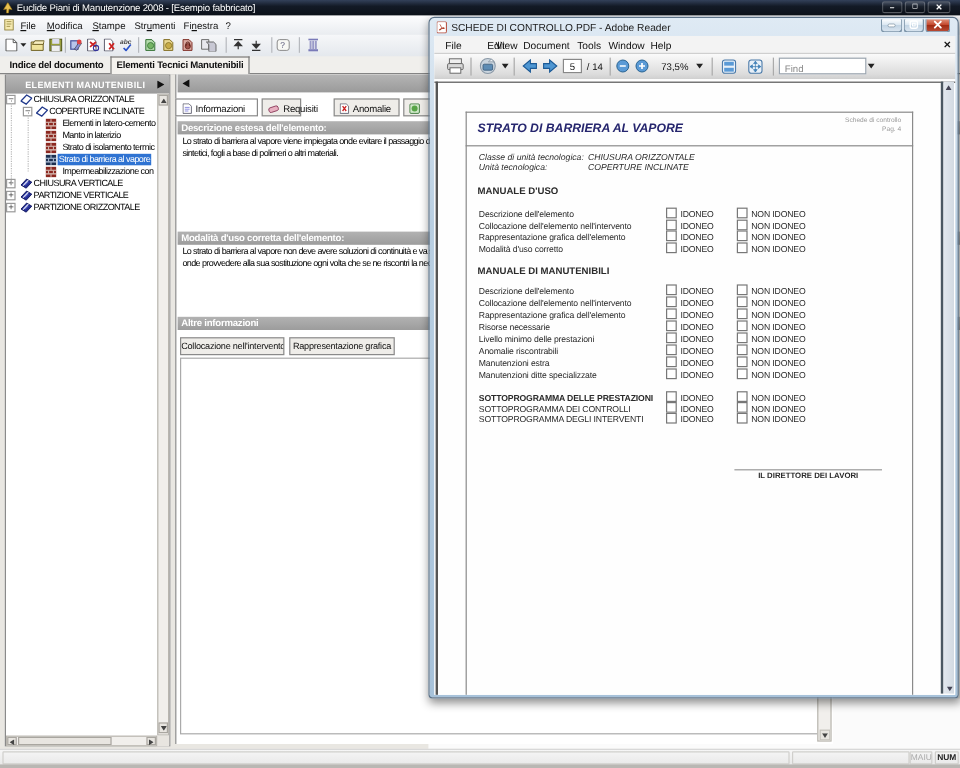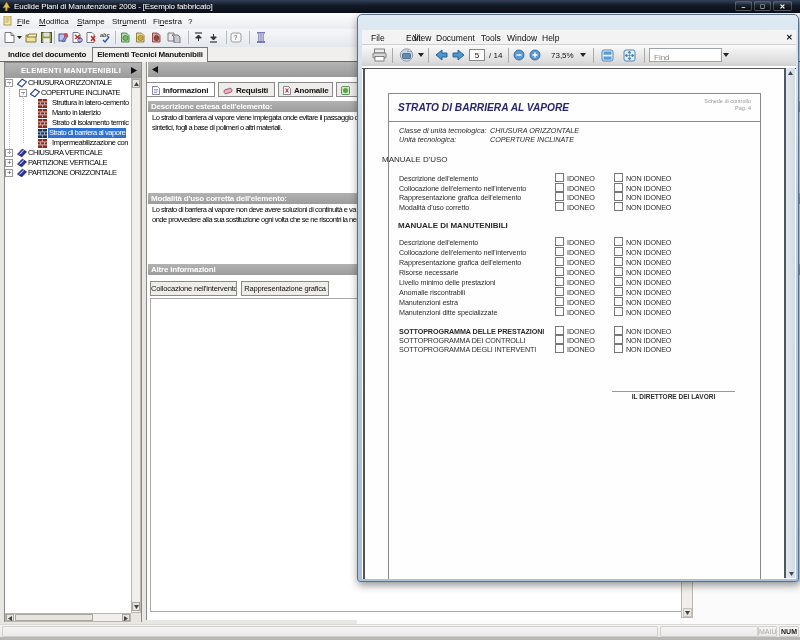--- a/index.html
+++ b/index.html
@@ -29,21 +29,21 @@
 .dia{position:absolute;top:0px;width:10px;height:10px}
 .brick{position:absolute;top:0px;width:9px;height:10px}
 .tlab{position:absolute;top:0px}
 .sel{background:#2f73d2;color:#fff;padding:0 1px}
 
 .sb{position:absolute;background:#f1efec;border:1px solid #b9b6b0}
 .sbt{position:absolute;background:#e8e5e0;border:1px solid #a9a6a0}
 
 #content{position:absolute;left:146px;top:62px;width:548px;height:558px;background:#fff;border-left:1px solid #8a8a8a}
 #chead{position:absolute;left:1px;top:0;width:547px;height:15px;background:linear-gradient(#b5b5b5,#9a9a9a)}
-.ctab{position:absolute;top:82px;height:15px;border:1px solid #8a8a8a;background:#efede9;font-weight:bold;font-size:8px;letter-spacing:-.2px;color:#111;line-height:15px}
+.ctab{position:absolute;top:82px;height:15px;border:1px solid #8a8a8a;background:#efede9;font-weight:normal;font-size:8px;letter-spacing:-.2px;color:#111;line-height:15px}
 .ctabsel{background:#fff}
 .ghead{position:absolute;left:148px;width:700px;height:11px;background:linear-gradient(#b2b2b2,#9c9c9c);color:#fff;font-weight:bold;font-size:8px;letter-spacing:-.2px;line-height:11px;padding-left:3px}
 .gtext{position:absolute;left:148px;width:700px;font-size:7.5px;letter-spacing:-.5px;color:#000;line-height:10px}
 .gtab{position:absolute;height:15px;border:1px solid #8a8a8a;background:#efede9;font-size:7.6px;letter-spacing:-.2px;color:#111;line-height:14px;text-align:center;white-space:nowrap;overflow:hidden}
 
 #status{position:absolute;left:0;top:624px;width:800px;height:13px;background:linear-gradient(#f6f6f6,#e9e9e9);border-top:1px solid #d8d8d8;font-size:8px}
 #status .cell{position:absolute;top:1px;height:11px;border:1px solid #d0cfcc;border-radius:1px}
 
 #adobe{position:absolute;left:357px;top:14px;width:442px;height:568px;border-radius:5px 5px 3px 3px;background:linear-gradient(#dfeaf4,#b9cfe2 30%,#a7c2da);border:1px solid #5c7288;box-shadow:1px 3px 8px rgba(0,0,0,.45)}
 #atitle{position:absolute;left:0;top:0;width:100%;height:15px;font-size:8.5px;color:#1c1c1c}
@@ -192,21 +192,21 @@
         <path d="M.5 6.2 L5.2 1.2 L9.5 3.8 L4.8 8.8 Z" fill="#fff" stroke="#223a8c" stroke-width="1.1"></path>
       </svg>
     <span class="tlab" style="left:37px">COPERTURE INCLINATE</span>
   </div>
   <div class="trow" style="left:4px;top:98px;width:126px">
     <svg class="brick" style="left:34px" viewBox="0 0 9 10">
         <rect x="0" y="1" width="9" height="9" fill="#8c2820"></rect>
         <path d="M0 3.9h9M0 6.9h9" stroke="#ddc8c0" stroke-width=".9"></path>
         <path d="M4.5 1.4v2.2M2.5 4.2v2.4M6.5 4.2v2.4M4.5 7.2v2.2" stroke="#ddc8c0" stroke-width=".8"></path>
       </svg>
-    <span class="tlab" style="left:48px">Struttura in latero-cemento</span>
+    <span class="tlab" style="left:48px">Elementi in latero-cemento</span>
   </div>
   <div class="trow" style="left:4px;top:108px;width:126px">
     <svg class="brick" style="left:34px" viewBox="0 0 9 10">
         <rect x="0" y="1" width="9" height="9" fill="#8c2820"></rect>
         <path d="M0 3.9h9M0 6.9h9" stroke="#ddc8c0" stroke-width=".9"></path>
         <path d="M4.5 1.4v2.2M2.5 4.2v2.4M6.5 4.2v2.4M4.5 7.2v2.2" stroke="#ddc8c0" stroke-width=".8"></path>
       </svg>
     <span class="tlab" style="left:48px">Manto in laterizio</span>
   </div>
   <div class="trow" style="left:4px;top:118px;width:126px">
@@ -301,21 +301,21 @@
 </div>
 <div id="ctabs">
 
   <div class="ctab ctabsel" style="left:146px;width:69px">
     <svg class="abs" style="left:5px;top:3px" width="8" height="9" viewBox="0 0 8 9">
         <path d="M.5.5h5l2 2v6h-7z" fill="#fff" stroke="#556" stroke-width=".7"></path>
         <path d="M2 3.5h4M2 5h4M2 6.5h3" stroke="#44c" stroke-width=".5"></path>
       </svg>
     <span class="abs" style="left:16px">Informazioni</span>
   </div>
-  <div class="ctab" style="left:218px;width:57px">
+  <div class="ctab" style="left:218px;width:33px">
     <svg class="abs" style="left:4px;top:4px" width="10" height="8" viewBox="0 0 10 8">
         <rect x="1" y="2" width="8" height="4" rx="1.5" transform="rotate(-18 5 4)" fill="#e8b0c0" stroke="#8a3a5a" stroke-width=".7"></rect>
       </svg>
     <span class="abs" style="left:17px">Requisiti</span>
   </div>
   <div class="ctab" style="left:278px;width:55px">
     <svg class="abs" style="left:4px;top:3px" width="8" height="9" viewBox="0 0 8 9">
         <path d="M.5.5h5l2 2v6h-7z" fill="#fff" stroke="#556" stroke-width=".7"></path>
         <path d="M2.5 2.5l3 4m0-4l-3 4" stroke="#c22" stroke-width="1.1"></path>
       </svg>
@@ -348,20 +348,38 @@
 </div>
 
 <div id="status">
   <div class="cell" style="left:2px;width:656px"></div>
   <div class="cell" style="left:660px;width:98px"></div>
   <div class="cell" style="left:758px;width:19px;color:#aaa;text-align:center;line-height:10px;font-size:7px">MAIU</div>
   <div class="cell" style="left:779px;width:20px;color:#222;font-weight:bold;text-align:center;line-height:10px;font-size:7px">NUM</div>
 </div>
 
 <div id="adobe">
+  <div id="atitle">
+    <svg class="abs" style="left:6px;top:3px" width="9" height="10" viewBox="0 0 9 10">
+        <rect x="0" y="0" width="8" height="9.5" rx="1" fill="#fff" stroke="#b0402e" stroke-width=".8"></rect>
+        <path d="M2 2.2 C3.2 2 4 3.8 4.2 5.2 C4.8 4.6 6.2 4.6 6.6 5.4 C6.9 6.2 5.4 6.4 4.4 6 C3.6 6.8 2.4 8 1.9 7.2 C1.5 6.5 3 5.8 3.8 5.6 C3.4 4.2 2.6 2.6 2 2.2Z" fill="#b0402e"></path>
+      </svg>
+    <span class="txt">SCHEDE DI CONTROLLO.PDF - Adobe Reader</span>
+    <div class="abtn" style="left:376px;width:18px"><svg width="8" height="7" viewBox="0 0 8 7">
+          <rect x="1" y="3" width="6" height="2.4" rx="1.2" fill="#fff" stroke="#6a7f92" stroke-width=".5"></rect>
+        </svg></div>
+    <div class="abtn" style="left:395px;width:17px"><svg width="9" height="9" viewBox="0 0 9 9">
+          <rect x="1.5" y="1.5" width="6" height="6" rx="1.2" fill="none" stroke="#fff" stroke-width="1.2"></rect>
+          <rect x="3.4" y="3.4" width="2.2" height="2.2" fill="none" stroke="#fff" stroke-width=".9"></rect>
+        </svg></div>
+    <div class="abtn" style="left:413px;width:21px;background:linear-gradient(#e0907a,#c54a30 45%,#a02a12 50%,#b84a34)">
+      <svg width="9" height="9" viewBox="0 0 9 9">
+          <path d="M2 2 L7 7 M7 2 L2 7" stroke="#fff" stroke-width="1.6" stroke-linecap="round"></path>
+        </svg></div>
+  </div>
   <div id="abody">
     <div id="amenu">
       <span style="left:9px">File</span>
         <span style="left:44px">Edit</span>
         <span style="left:51px">View</span>
       <span style="left:74px">Document</span>
         <span style="left:119px">Tools</span>
         <span style="left:145px">Window</span>
       <span style="left:180px">Help</span>
       <span style="left:424px;font-weight:bold;font-size:8px">✕</span>
@@ -425,21 +443,21 @@
       <div id="pdfpage">
 
       <div class="abs" style="left:26px;top:27px;width:373px;height:486px;border-left:1px solid #8a8a8a;border-right:1px solid #8a8a8a"></div>
       <div class="abs" style="left:26px;top:27px;width:373px;height:29px;border-top:1px solid #8a8a8a;border-bottom:1px solid #8a8a8a"></div>
       <div class="pdf" style="left:36px;top:36px;font-size:10.2px;font-weight:bold;font-style:italic;color:#26266e">STRATO DI BARRIERA AL VAPORE</div>
       <div class="pdf" style="left:289px;top:32px;width:100px;text-align:right;font-size:5.5px;color:#999;line-height:6.5px">Schede di controllo<br>Pag. 4</div>
       <div class="pdf" style="left:37px;top:60px;font-style:italic">Classe di unità tecnologica:</div>
       <div class="pdf" style="left:128px;top:60px;font-style:italic">CHIUSURA ORIZZONTALE</div>
       <div class="pdf" style="left:37px;top:69px;font-style:italic">Unità tecnologica:</div>
       <div class="pdf" style="left:128px;top:69px;font-style:italic">COPERTURE INCLINATE</div>
-      <div class="pdf" style="left:20px;top:89px;font-weight:normal;font-size:8px">MANUALE D'USO</div>
+      <div class="pdf" style="left:36px;top:89px;font-weight:bold;font-size:8px">MANUALE D'USO</div>
 
       <div class="prow" style="top:108px"><span>Descrizione dell'elemento</span><i class="cb c1"></i><span class="l1">IDONEO</span><i class="cb c2"></i><span class="l2">NON IDONEO</span></div>
       <div class="prow" style="top:117.7px"><span>Collocazione dell'elemento nell'intervento</span><i class="cb c1"></i><span class="l1">IDONEO</span><i class="cb c2"></i><span class="l2">NON IDONEO</span></div>
       <div class="prow" style="top:127.4px"><span>Rappresentazione grafica dell'elemento</span><i class="cb c1"></i><span class="l1">IDONEO</span><i class="cb c2"></i><span class="l2">NON IDONEO</span></div>
       <div class="prow" style="top:137.1px"><span>Modalità d'uso corretto</span><i class="cb c1"></i><span class="l1">IDONEO</span><i class="cb c2"></i><span class="l2">NON IDONEO</span></div>
 
       <div class="pdf" style="left:36px;top:155px;font-weight:bold;font-size:8px">MANUALE DI MANUTENIBILI</div>
 
       <div class="prow" style="top:172px"><span>Descrizione dell'elemento</span><i class="cb c1"></i><span class="l1">IDONEO</span><i class="cb c2"></i><span class="l2">NON IDONEO</span></div>
       <div class="prow" style="top:182.1px"><span>Collocazione dell'elemento nell'intervento</span><i class="cb c1"></i><span class="l1">IDONEO</span><i class="cb c2"></i><span class="l2">NON IDONEO</span></div>

